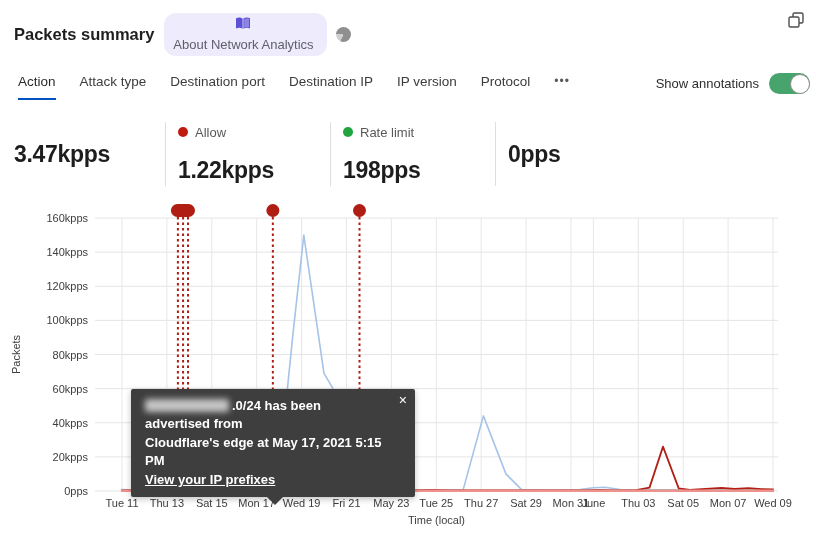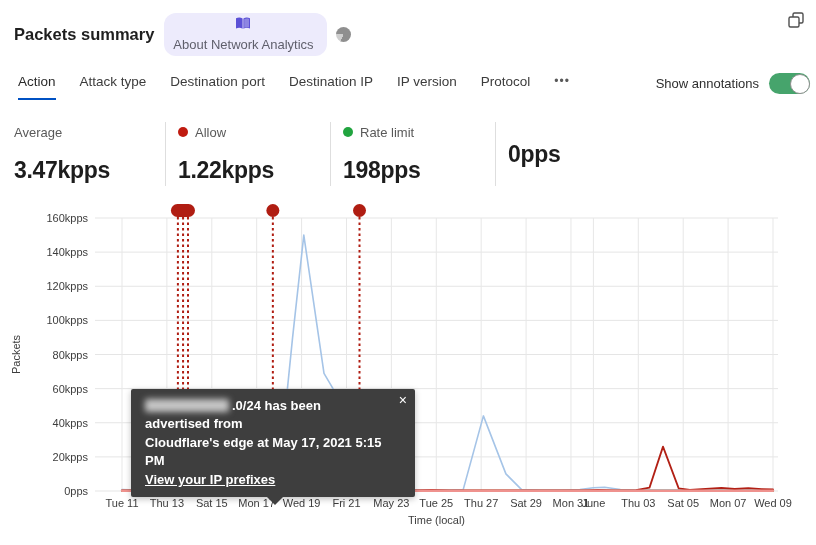--- a/index.html
+++ b/index.html
@@ -115,23 +115,20 @@
     <div class="annot-ctl">
       <span class="annot-label">Show annotations</span>
       <div class="toggle">
         <div class="knob"></div>
       </div>
     </div>
   </div>
 
   <div class="stats">
     <div class="stat">
-      <div class="stat-head">
-        <span class="stat-label">Average</span>
-      </div>
       <div class="stat-value">3.47kpps</div>
     </div>
     <div class="stat">
       <div class="stat-head">
         <span class="dot" style="background:#c01b10"></span>
         <span class="stat-label">Allow</span>
       </div>
       <div class="stat-value">1.22kpps</div>
     </div>
     <div class="stat">

